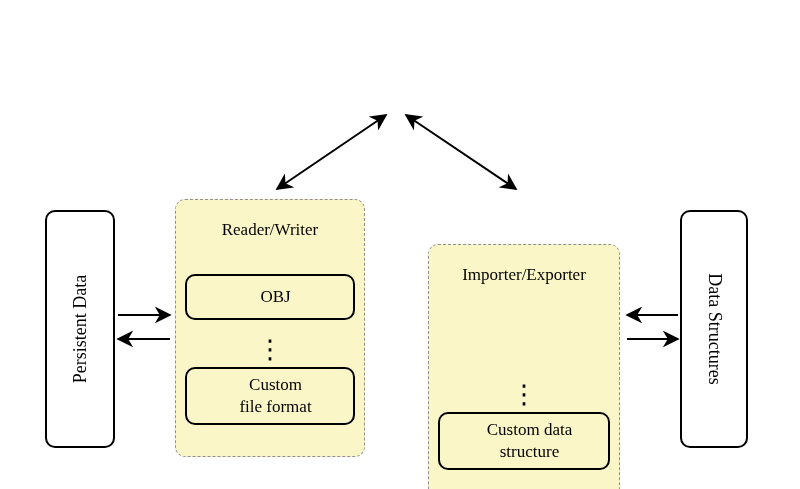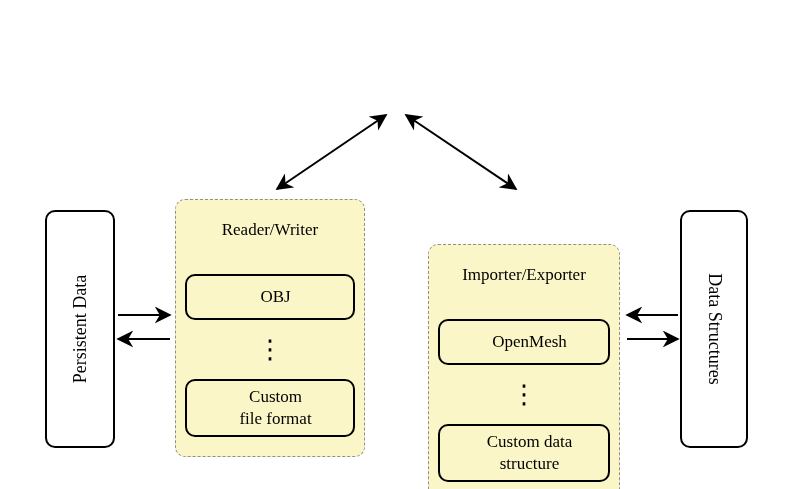--- a/index.html
+++ b/index.html
@@ -72,21 +72,21 @@
     box-sizing: border-box;
     padding-left: 11px;
   }
   .inner-label {
     font-size: 17px;
     line-height: 1.3;
     text-align: center;
     white-space: pre-line;
   }
   .inner-top    { top: 74px;  height: 46px; }
-  .inner-bottom { top: 179px; height: 58px; }
+  .inner-bottom { top: 167px; height: 58px; }
   .dots {
     position: absolute;
     top: 124px;
     left: 0;
     right: 0;
     height: 52px;
     display: flex;
     align-items: center;
     justify-content: center;
     font-size: 26px;
@@ -141,23 +141,20 @@
     </div>
     <div class="dots">⋮</div>
     <div class="inner-node inner-bottom">
       <span class="inner-label">Custom
 file format</span>
     </div>
   </div>
 
   <div class="group" style="left:428px; top:199px; width:192px; height:258px;margin-top:45px;">
     <div class="group-title">Importer/Exporter</div>
-    <div class="inner-node inner-top">
-      <span class="inner-label">OpenMesh</span>
-    </div>
     <div class="dots">⋮</div>
     <div class="inner-node inner-bottom">
       <span class="inner-label">Custom data
 structure</span>
     </div>
   </div>
 
 </div>
 
 </body></html>

